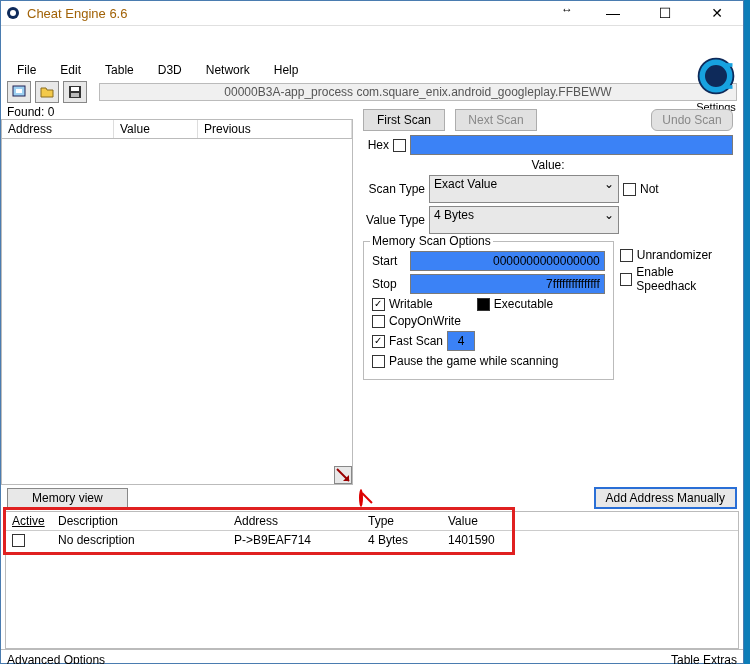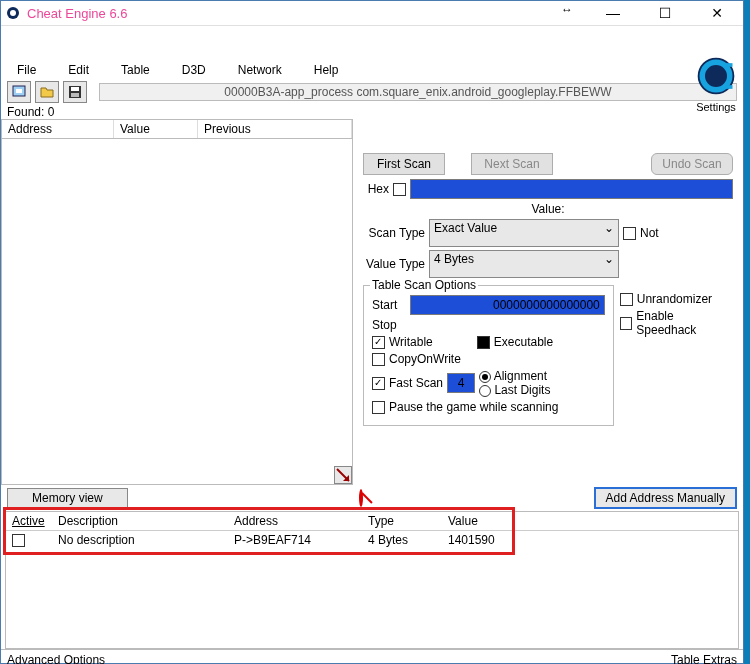--- a/index.html
+++ b/index.html
@@ -1,44 +1,44 @@
 <!DOCTYPE html>
 <html><head>
 <meta charset="utf-8">
 <style>
 * { box-sizing: border-box; margin: 0; padding: 0; font-family: "Segoe UI", Tahoma, sans-serif; font-size: 12px; }
 body { background: #0d7db8; width: 750px; height: 664px; overflow: hidden; }
 .window { background: #fff; width: 744px; height: 664px; border: 1px solid #4a7cb0; display: flex; flex-direction: column; }
 .titlebar { height: 30px; background: #fff; display: flex; align-items: center; padding: 0 4px; border-bottom: 1px solid #e0e0e0; }
 .titlebar .icon { width: 16px; height: 16px; margin-right: 6px; }
-.titlebar .title { flex: 1; font-size: 13px; color: #ec4899; }
+.titlebar .title { flex: 1; font-size: 13px; color: #a16207; }
 .winbtns { display: flex; gap: 16px; margin-right: 4px; }
 .winbtn { width: 36px; height: 24px; display: flex; align-items: center; justify-content: center; font-size: 14px; cursor: default; }
-.menubar { height: 22px; display: flex; align-items: center; padding: 0 8px; gap: 16px; margin-top: 35px; }
+.menubar { height: 22px; display: flex; align-items: center; padding: 0 8px; gap: 8px; margin-top: 35px; }
 .menuitem { padding: 2px 8px; cursor: default; }
 .toolbar-row { display: flex; align-items: center; padding: 2px 6px; gap: 4px; }
 .tbtn { width: 24px; height: 22px; border: 1px solid #888; background: #e8e8e8; display: inline-flex; align-items: center; justify-content: center; }
 .process-bar { flex: 1; height: 18px; border: 1px solid #bbb; background: #f0f0f0; color: #555; padding: 1px 4px; margin-left: 8px; text-align: center; white-space: nowrap; overflow: hidden; text-overflow: ellipsis; }
 .logo-area { position: absolute; right: 10px; top: 54px; width: 48px; text-align:center; }
 .logo-area .settings-lbl { font-size: 11px; }
 .main { flex: 1; display: flex; flex-direction: column; position: relative; }
 .upper { display: flex; height: 380px; }
 .left-col { width: 352px; display: flex; flex-direction: column; }
 .found { padding: 0 6px; font-size: 12px; }
 .result-header { display: flex; border: 1px solid #bbb; background: #fff; }
 .result-header div { border-right: 1px solid #ddd; padding: 2px 6px; }
 .result-list { flex: 1; border: 1px solid #bbb; border-top: none; background: #fff; margin: 0 0 0 0; }
 .right-col { flex: 1; padding: 4px 10px 4px 10px; position: relative; }
-.btnrow { display: flex; gap: 26px; margin-bottom: 4px; margin-top: 44px; }
+.btnrow { display: flex; gap: 10px; margin-bottom: 4px; }
 .btn { border: 1px solid #adadad; background: #e1e1e1; padding: 3px 8px; min-width: 82px; text-align: center; }
 .btn.disabled { color: #888; }
 .undo { margin-left: auto; border-radius: 6px; }
 .lbl { display: inline-block; text-align: right; }
 .row { display: flex; align-items: center; margin: 3px 0; gap: 4px; }
-.input { border: 1px solid #7a7a7a; background: #1d4ed8; height: 20px; padding: 1px 4px; flex: 1; }
+.input { border: 1px solid #7a7a7a; background: #3b82f6; height: 20px; padding: 1px 4px; flex: 1; }
 .select { border: 1px solid #888; background: #e8e8e8; height: 28px; padding: 1px 4px; }
 .chk { width: 13px; height: 13px; border: 1px solid #333; display: inline-block; vertical-align: middle; background:#fff; }
 .chk.on::after { content: "✓"; font-size: 10px; position: relative; top: -3px; left: 1px; }
 .chk.half { background: #000; }
 .fieldset { border: 1px solid #bbb; padding: 6px 8px 8px 8px; margin-top: 4px; position: relative; width: 260px; }
 .fieldset .legend { position: absolute; top: -8px; left: 6px; background: #fff; padding: 0 2px; font-size: 12px; }
 .mono { text-align: right; color: #000; }
 .radio { width: 12px; height: 12px; border: 1px solid #333; border-radius: 50%; display:inline-block; vertical-align: middle; position: relative; }
 .radio.on::after { content:""; width:6px; height:6px; background:#000; border-radius:50%; position:absolute; top:2px; left:2px; }
 .arrow-corner { width: 18px; height: 18px; border:1px solid #888; background:#e8e8e8; position:absolute; bottom:0; right:0; }
@@ -158,46 +158,43 @@
         <div class="row">
           <span class="lbl" style="width:62px">Value Type</span>
           <div class="select" style="width:190px;display:flex;justify-content:space-between">
               <span>4 Bytes</span>
               <span>⌄</span>
             </div>
         </div>
 
         <div style="display:flex">
           <div class="fieldset">
-            <span class="legend">Table Scan Options</span>
+            <span class="legend">Memory Scan Options</span>
             <div class="row">
                 <span style="width:34px">Start</span>
                 <input class="input mono" value="0000000000000000" style="">
               </div>
             <div class="row">
                 <span style="width:34px">Stop</span>
+                <input class="input mono" value="7fffffffffffffff" style="">
               </div>
             <div class="row">
               <span class="chk on"></span>
                 <span style="margin-right:40px">Writable</span>
               <span class="chk half"></span>
                 <span>Executable</span>
             </div>
             <div class="row">
                 <span class="chk"></span>
                 <span>CopyOnWrite</span>
               </div>
             <div class="row">
               <span class="chk on"></span>
               <span>Fast Scan</span>
               <input class="input" style="width: 28px; flex: 0 0 auto; text-align: center;" value="4">
-              <div>
-                <div><span class="radio on"></span> <span>Alignment</span></div>
-                <div><span class="radio"></span> <span>Last Digits</span></div>
-              </div>
             </div>
             <div class="row">
                 <span class="chk"></span>
                 <span>Pause the game while scanning</span>
               </div>
           </div>
           <div style="padding:8px 0 0 6px">
             <div class="row">
                 <span class="chk"></span>
                 <span>Unrandomizer</span>

